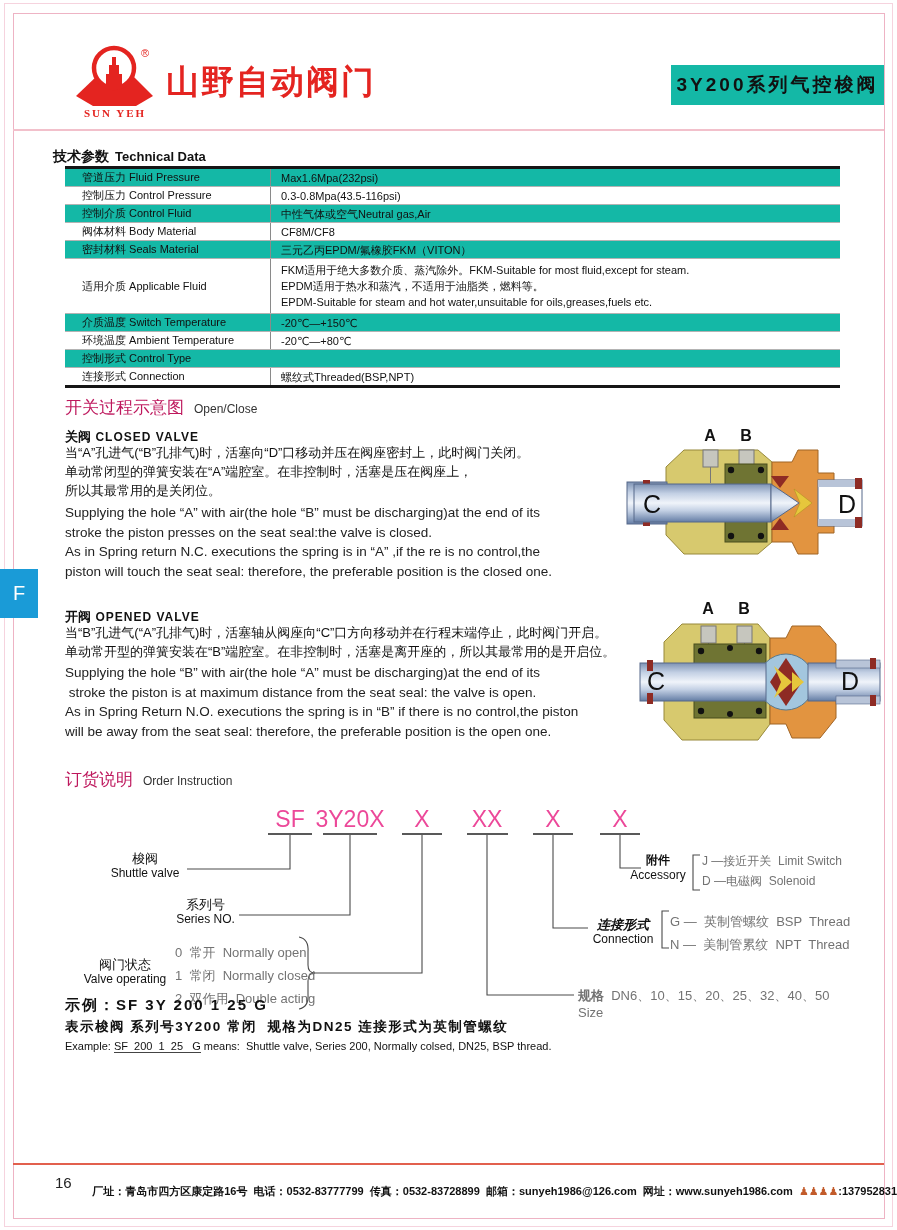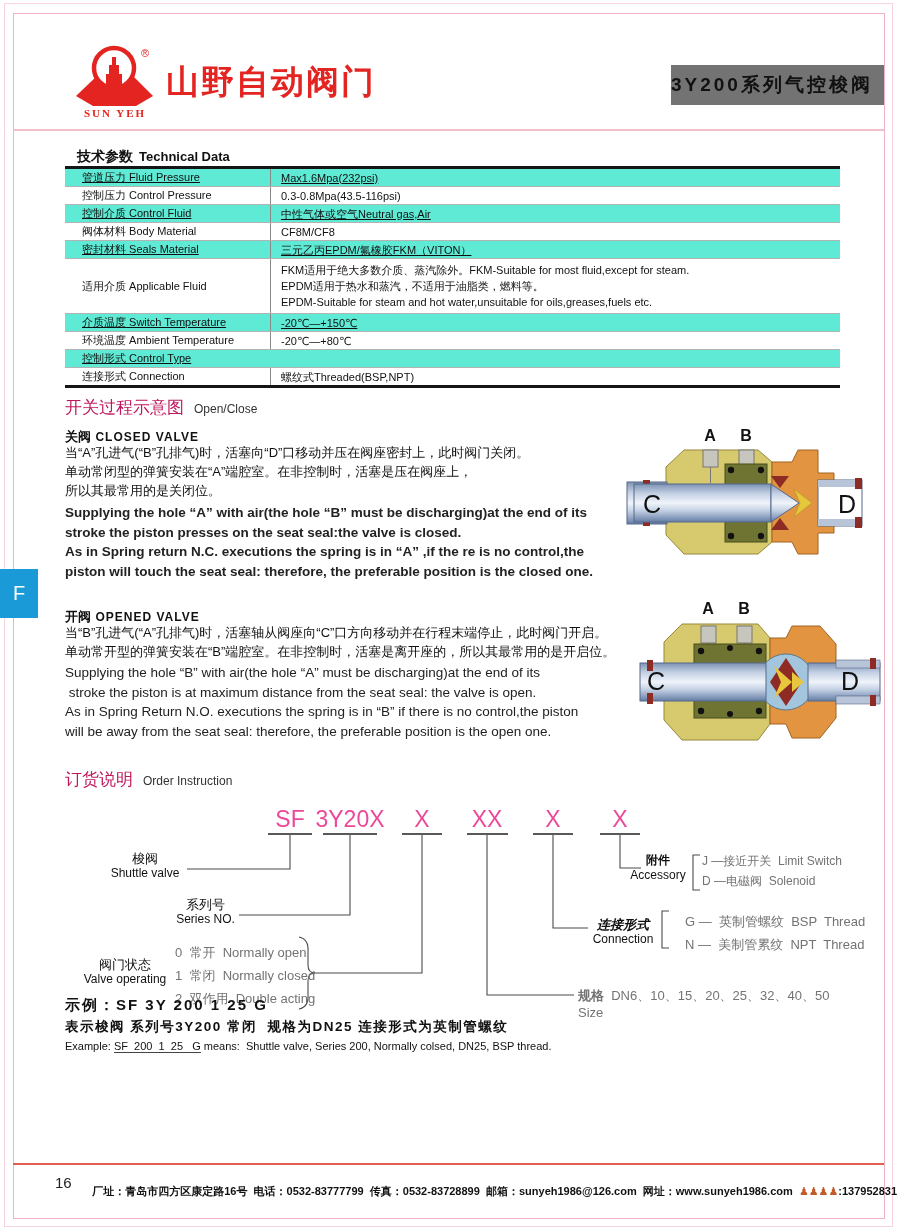--- a/index.html
+++ b/index.html
@@ -3,33 +3,33 @@
 <meta charset="utf-8">
 <style>
   html,body{margin:0;padding:0;background:#fff;}
   #page{position:relative;width:897px;height:1230px;background:#fff;overflow:hidden;
         font-family:"Liberation Sans","DejaVu Sans",sans-serif;color:#111;}
   .abs{position:absolute;}
   .pre{white-space:pre;}
   .outer-line{position:absolute;left:4px;top:3px;right:4px;bottom:3px;border:1px solid #f6d3de;}
   .inner-border{position:absolute;left:13px;top:13px;width:870px;height:1204px;border:1px solid #eeb3c4;}
   .brand-cn{font-size:33px;font-weight:bold;letter-spacing:2px;color:#e42420;}
-  .series-bar{background:#737373;display:flex;align-items:center;justify-content:flex-start;}
+  .series-bar{background:#14b8a6;display:flex;align-items:center;justify-content:center;}
   .series-bar span{font-size:19px;font-weight:bold;letter-spacing:3px;color:#111;}
   .h-cn{font-size:17px;color:#be185d;}
   .h-en{font-size:12px;color:#333;margin-left:10px;}
   .h2-cn{font-size:14px;font-weight:bold;}
   .h2-en{font-size:13px;font-weight:bold;margin-left:6px;}
   .sub-bold{font-size:13px;font-weight:bold;}
   .cn-par{font-size:13px;line-height:19px;color:#111;}
   .en-par{font-size:13.5px;line-height:19.5px;color:#222;}
   .tech-table{border-top:3px solid #151515;border-bottom:3px solid #151515;}
   .trow{display:flex;min-height:17px;border-bottom:1px solid #b3b3b3;font-size:11px;align-items:stretch;}
   .trow:last-child{border-bottom:none;}
-  .trow.blue{background:#5eead4;text-decoration:underline;}
+  .trow.blue{background:#14b8a6;}
   .tc1{width:205px;box-sizing:border-box;padding-left:17px;display:flex;align-items:center;}
   .tc2{flex:1;box-sizing:border-box;padding-left:10px;border-left:1px solid #8a8a8a;display:flex;flex-direction:column;justify-content:center;}
   .tc2 div{line-height:16px;}
   .f-tab{position:absolute;left:0;top:569px;width:38px;height:49px;background:#1a9bd7;color:#fff;
          display:flex;align-items:center;justify-content:center;font-size:20px;}
   .code{position:absolute;top:806px;width:90px;text-align:center;font-size:23px;color:#ec4899;}
   .lbl{font-size:13px;color:#111;line-height:15px;text-align:center;}
   .lbl .en{font-size:12px;}
   .opt{font-size:13px;color:#737373;}
   .footer-line{position:absolute;left:13px;top:1163px;width:871px;height:2px;background:#e2604e;}
@@ -53,21 +53,21 @@
       <text x="42" y="74" text-anchor="middle" font-family="Liberation Serif, serif" font-size="11" font-weight="bold" letter-spacing="2" fill="#e42420">SUN YEH</text>
       <text x="68" y="14" font-size="11" fill="#e42420">®</text>
     </svg>
   </div>
   <div class="abs brand-cn" style="left:166px;top:60px;">山野自动阀门</div>
   <div class="abs series-bar" style="left:671px;top:65px;width:213px;height:40px;">
     <span>3Y200系列气控梭阀</span>
   </div>
   <div class="abs" style="left:13px;top:129px;width:871px;height:2px;background:#f2c0cb;"></div>
 
-  <div class="abs" style="left:77px;top:147px;">
+  <div class="abs" style="left:53px;top:147px;">
     <span class="h2-cn">技术参数</span><span class="h2-en">Technical Data</span>
   </div>
 
   <div class="abs tech-table" style="left:65px;top:166px;width:775px;">
     <div class="trow blue">
       <div class="tc1">管道压力 Fluid Pressure</div>
       <div class="tc2">
           <div>Max1.6Mpa(232psi)</div>
         </div>
     </div>
@@ -132,21 +132,21 @@
 
   <div class="abs" style="left:65px;top:427px;">
     <span class="sub-bold">关阀</span>
     <span class="sub-bold" style="font-size:12px;letter-spacing:1px;">CLOSED VALVE</span>
   </div>
   <div class="abs cn-par" style="left:65px;top:443px;width:560px;">
     <div>当“A”孔进气(“B”孔排气)时，活塞向“D”口移动并压在阀座密封上，此时阀门关闭。</div>
     <div>单动常闭型的弹簧安装在“A”端腔室。在非控制时，活塞是压在阀座上，</div>
     <div>所以其最常用的是关闭位。</div>
   </div>
-  <div class="abs en-par" style="left:65px;top:503px;width:575px;font-weight:bold;">
+  <div class="abs en-par" style="left:65px;top:503px;width:575px;">
     <div>Supplying the hole “A” with air(the hole “B” must be discharging)at the end of its</div>
     <div>stroke the piston presses on the seat seal:the valve is closed.</div>
     <div>As in Spring return N.C. executions the spring is in “A” ,if the re is no control,the</div>
     <div>piston will touch the seat seal: therefore, the preferable position is the closed one.</div>
   </div>
 
   <div class="abs" style="left:622px;top:425px;">
     <svg width="265" height="150" viewBox="0 0 265 150">
       <defs>
         <linearGradient id="steelV" x1="0" y1="0" x2="0" y2="1">
@@ -291,21 +291,21 @@
     <div class="opt pre" style="line-height:23px;">2  双作用  Double acting</div>
   </div>
   <div class="abs" style="left:578px;top:987px;">
     <div class="opt pre"><span style="font-weight:bold;">规格</span><span class="pre">  </span><span>DN6、10、15、20、25、32、40、50</span></div>
     <div class="opt">Size</div>
   </div>
   <div class="abs lbl" style="left:585px;top:917px;width:76px;">
     <div style="font-weight:bold;font-style:italic;">连接形式</div>
     <div class="en">Connection</div>
   </div>
-  <div class="abs" style="left:685px;top:910px;">
+  <div class="abs" style="left:670px;top:910px;">
     <div class="opt pre" style="line-height:23px;">G —  英制管螺纹  BSP  Thread</div>
     <div class="opt pre" style="line-height:23px;">N —  美制管累纹  NPT  Thread</div>
   </div>
   <div class="abs lbl" style="left:626px;top:853px;width:64px;">
     <div style="font-size:12px;font-weight:bold;">附件</div>
     <div class="en">Accessory</div>
   </div>
   <div class="abs" style="left:702px;top:851px;">
     <div class="opt pre" style="font-size:12px;line-height:20px;">J —接近开关  Limit Switch</div>
     <div class="opt pre" style="font-size:12px;line-height:20px;">D —电磁阀  Solenoid</div>

